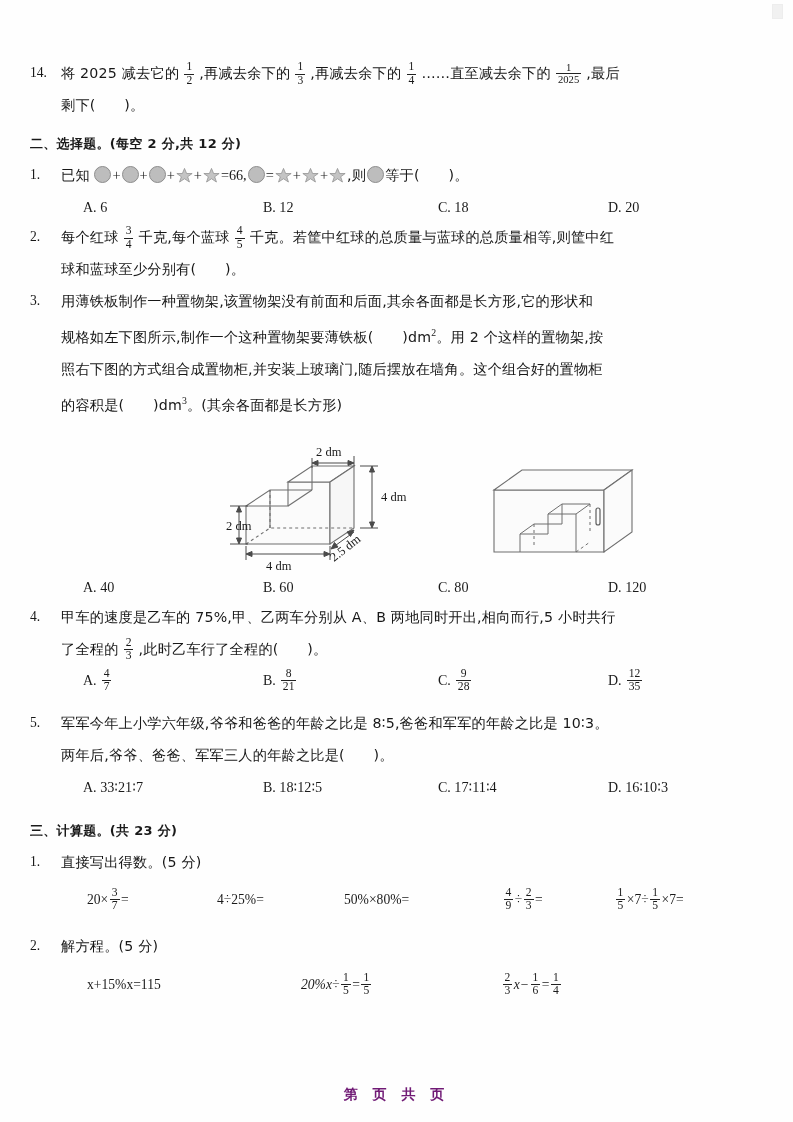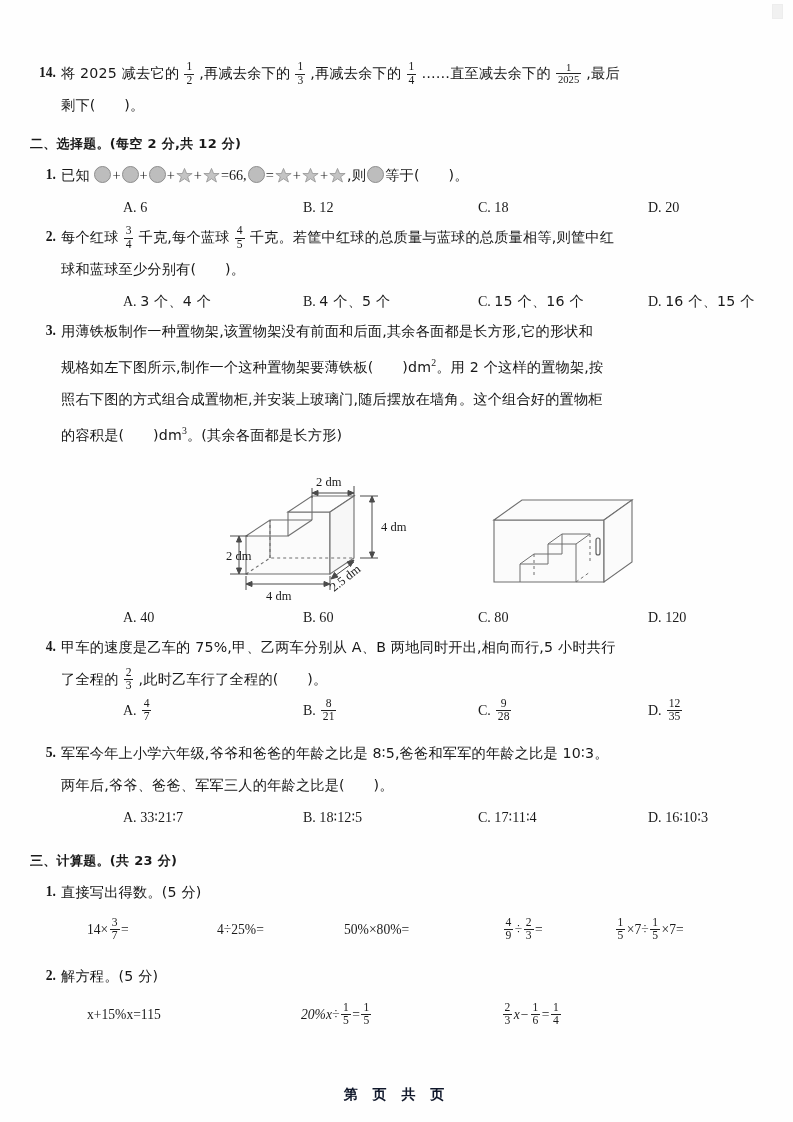--- a/index.html
+++ b/index.html
@@ -35,22 +35,22 @@
     margin-bottom: 2px;
     font-size: 14.4px;
     line-height: 30px;
     color: #171717;
   }
   .qnum {
     position: absolute;
     left: 0;
     top: 0;
     width: 26px;
-    text-align: right;
-    font-weight: bold;
+    text-align: left;
+    font-weight: normal;
     font-size: 13.6px;
   }
   .qbody {
     margin-left: 31px;
   }
 
   .cn {
     font-family: "DejaVu Sans", "Liberation Sans", sans-serif;
     font-size: 14.2px;
     letter-spacing: .2px;
@@ -86,21 +86,20 @@
     position: relative;
     margin-left: 31px;
     height: 30px;
     line-height: 30px;
     font-size: 14px;
   }
   .opts > span {
     position: absolute;
     top: 0;
     white-space: nowrap;
-    margin-left: 40px;
   }
   .oA { left: 22px; }
   .oB { left: 202px; }
   .oC { left: 377px; }
   .oD { left: 547px; }
   .olbl { font-family: "Liberation Serif", serif; }
 
   
   .sym { display: inline-block; vertical-align: -3px; margin: 0 1px; }
   .circ {
@@ -154,21 +153,21 @@
   .footer {
     position: absolute;
     left: 0;
     top: 1086px;
     width: 793px;
     text-align: center;
     font-family: "DejaVu Sans", "Liberation Sans", sans-serif;
     font-size: 14px;
     font-weight: bold;
     letter-spacing: 5px;
-    color: #0f172a;
+    color: #701a75;
   }
   .corner-mark {
     position: absolute;
     left: 772px; top: 4px;
     width: 9px; height: 13px;
     background: #f1f1f1;
     border: 1px solid #ededed;
   }
   sup.u { font-size: .68em; vertical-align: super; }
 </style>
@@ -248,26 +247,20 @@
         <span class="cn">千克,每个蓝球</span>
         <span class="frac">
           <span class="n">4</span>
           <span class="d">5</span>
         </span>
         <span class="cn">千克。若筐中红球的总质量与蓝球的总质量相等,则筐中红</span>
       </span>
     </div>
     <div class="q">
       <span class="qbody cn">球和蓝球至少分别有(　　)。</span>
-    </div>
-    <div class="opts">
-      <span class="oA"><span class="olbl">A.</span> <span class="cn">3 个、4 个</span></span>
-      <span class="oB"><span class="olbl">B.</span> <span class="cn">4 个、5 个</span></span>
-      <span class="oC"><span class="olbl">C.</span> <span class="cn">15 个、16 个</span></span>
-      <span class="oD"><span class="olbl">D.</span> <span class="cn">16 个、15 个</span></span>
     </div>
 
     <div class="q">
       <span class="qnum">3.</span>
       <span class="qbody cn">用薄铁板制作一种置物架,该置物架没有前面和后面,其余各面都是长方形,它的形状和</span>
     </div>
     <div class="q">
       <span class="qbody">
         <span class="cn">规格如左下图所示,制作一个这种置物架要薄铁板(　　)dm</span><sup class="u">2</sup><span class="cn">。用 2 个这样的置物架,按</span>
       </span>
@@ -413,21 +406,21 @@
 
     <div class="section" style="margin-top:14px;">三、计算题。(共 23 分)</div>
 
     <div class="q">
       <span class="qnum">1.</span>
       <span class="qbody cn">直接写出得数。(5 分)</span>
     </div>
 
     <div class="calcrow">
       <span class="c1">
-        <span>14×</span><span class="frac"><span class="n">3</span><span class="d">7</span></span><span>=</span>
+        <span>20×</span><span class="frac"><span class="n">3</span><span class="d">7</span></span><span>=</span>
       </span>
       <span class="c2">4÷25%=</span>
       <span class="c3">50%×80%=</span>
       <span class="c4">
         <span class="frac"><span class="n">4</span><span class="d">9</span></span><span>÷</span><span class="frac"><span class="n">2</span><span class="d">3</span></span><span>=</span>
       </span>
       <span class="c5">
         <span class="frac"><span class="n">1</span><span class="d">5</span></span><span>×7÷</span><span class="frac"><span class="n">1</span><span class="d">5</span></span><span>×7=</span>
       </span>
     </div>

